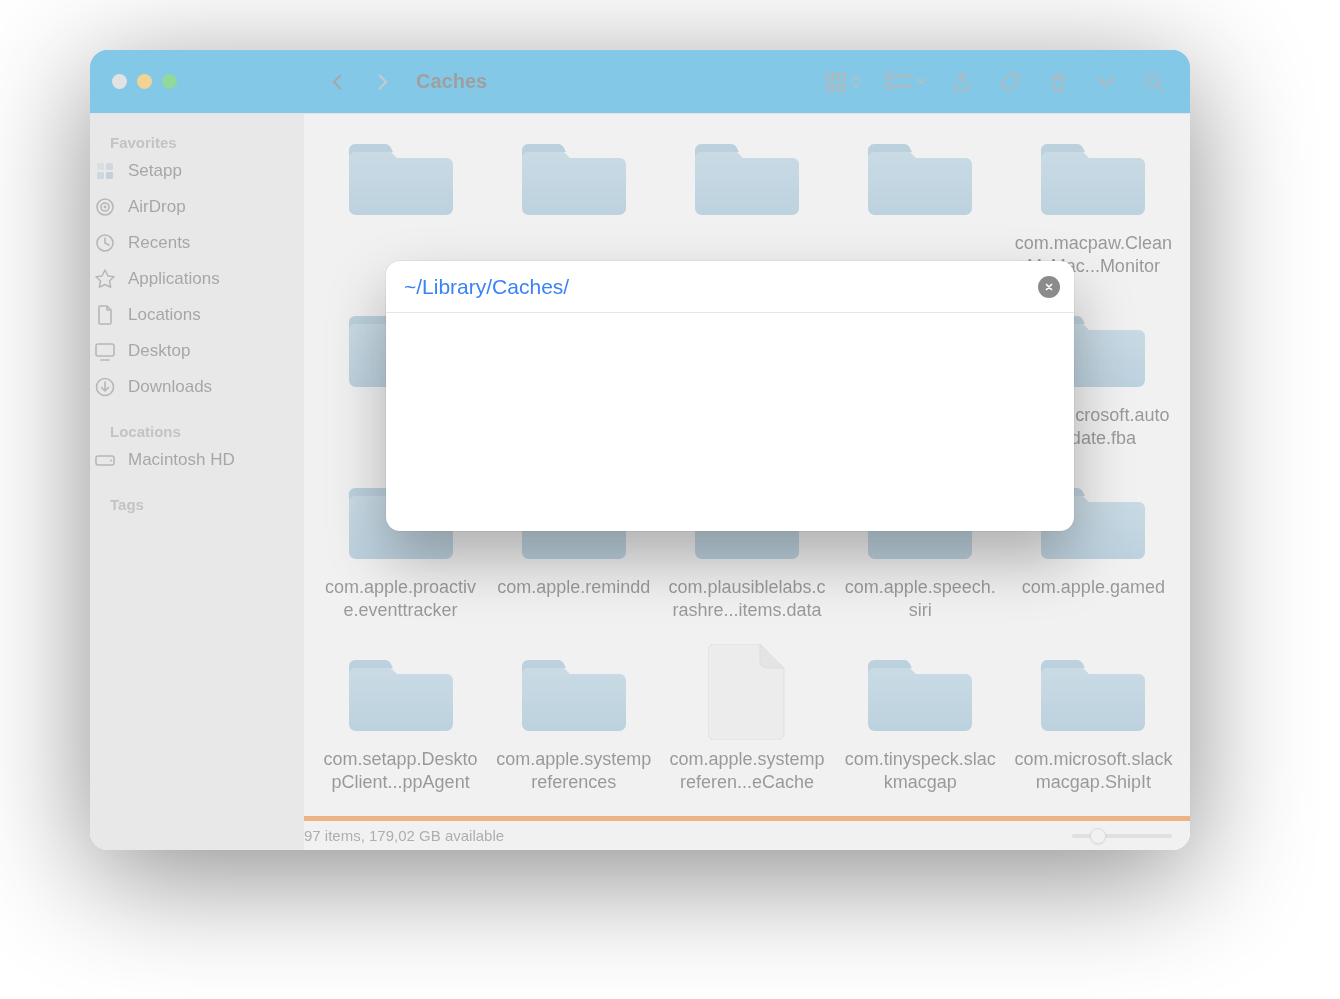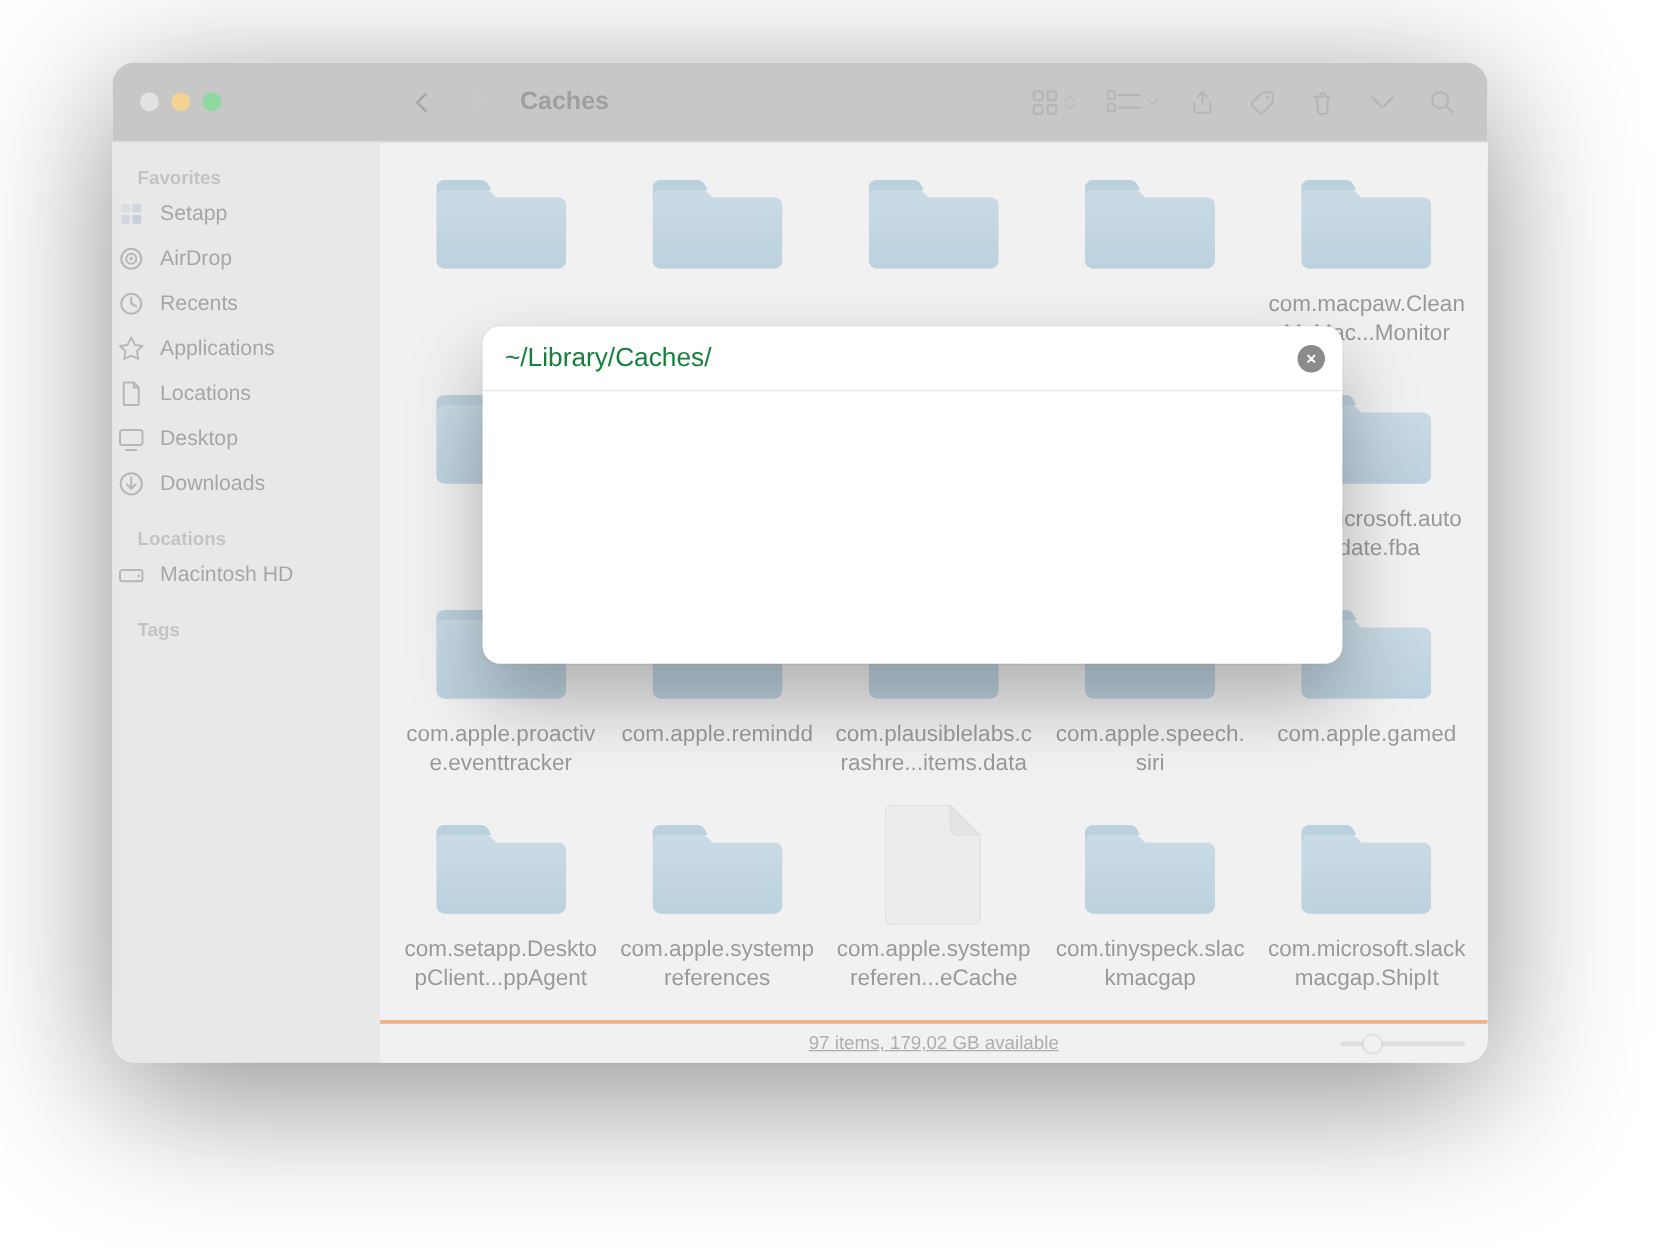--- a/index.html
+++ b/index.html
@@ -37,21 +37,21 @@
     z-index: 5;
     pointer-events: none;
   }
 
   
   .titlebar {
     height: 64px;
     display: flex;
     align-items: center;
     border-bottom: 1px solid #e2e2e2;
-    background: #a3a3a3;
+    background: #0ea5e9;
     position: relative;
     z-index: 1;
   }
   .sidebar-titlebar-segment {
     width: 214px;
     height: 64px;
     display: flex;
     align-items: center;
     padding-left: 22px;
     gap: 10px;
@@ -159,29 +159,27 @@
     line-height: 1.25;
     width: 160px;
     word-break: break-word;
   }
 
   .folder-svg { width: 104px; height: 84px; }
   .file-svg   { width: 78px;  height: 96px; }
 
   .status {
     height: 34px;
-    border-top: 3px solid #f97316;
-    display: flex;
-    align-items: center;
-    justify-content: center;
+    border-top: 5px solid #f97316;
+    display: flex;
+    align-items: center;
     position: relative;
     font-size: 15px;
     color: #6a6a6a;
     background: #fff;
-    text-decoration: underline;
   }
   .zoom {
     position: absolute;
     right: 18px;
     top: 50%;
     transform: translateY(-50%);
     width: 100px;
     height: 18px;
     display: flex;
     align-items: center;
@@ -226,21 +224,21 @@
     display: flex;
     align-items: center;
     padding: 0 14px 0 18px;
   }
   .modal-input {
     flex: 1;
     border: none;
     outline: none;
     font-size: 21px;
     font-weight: 500;
-    color: #15803d;
+    color: #3b82f6;
     background: transparent;
   }
   .modal-clear {
     width: 22px; height: 22px;
     border-radius: 50%;
     background: #8b8b8b;
     display:flex; align-items:center; justify-content:center;
     color: #fff;
   }
   .modal-body { flex: 1; }

